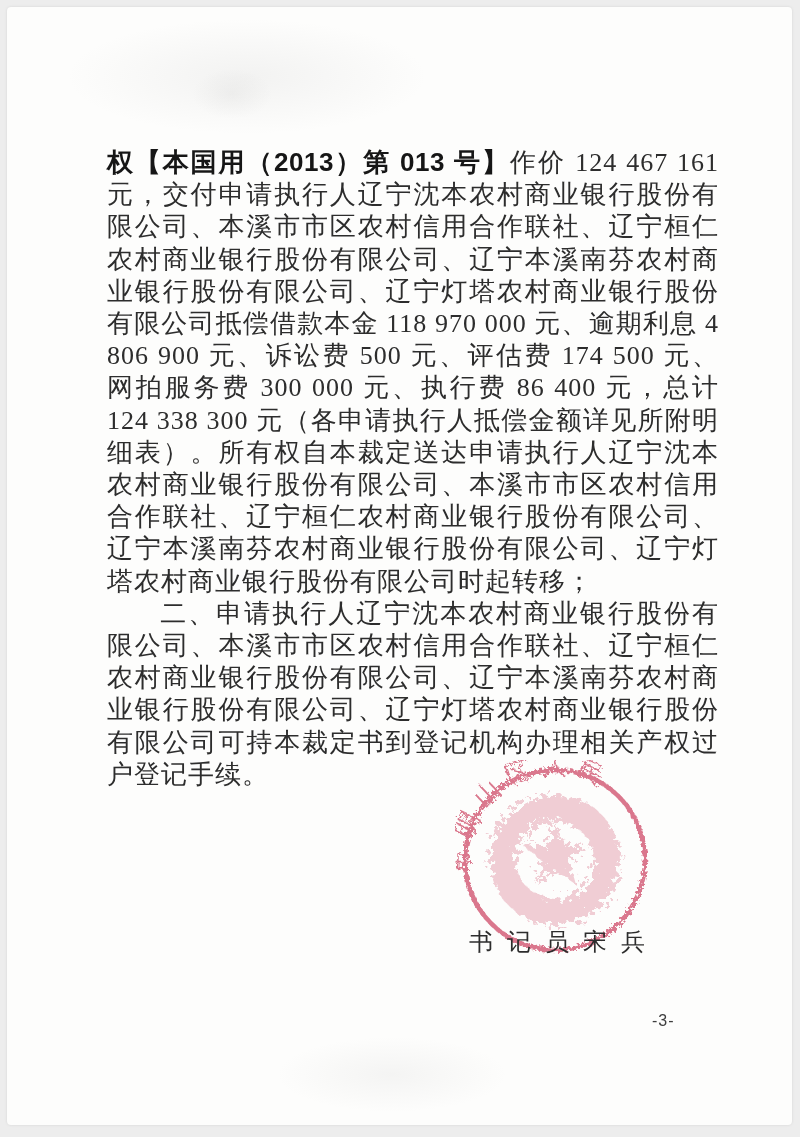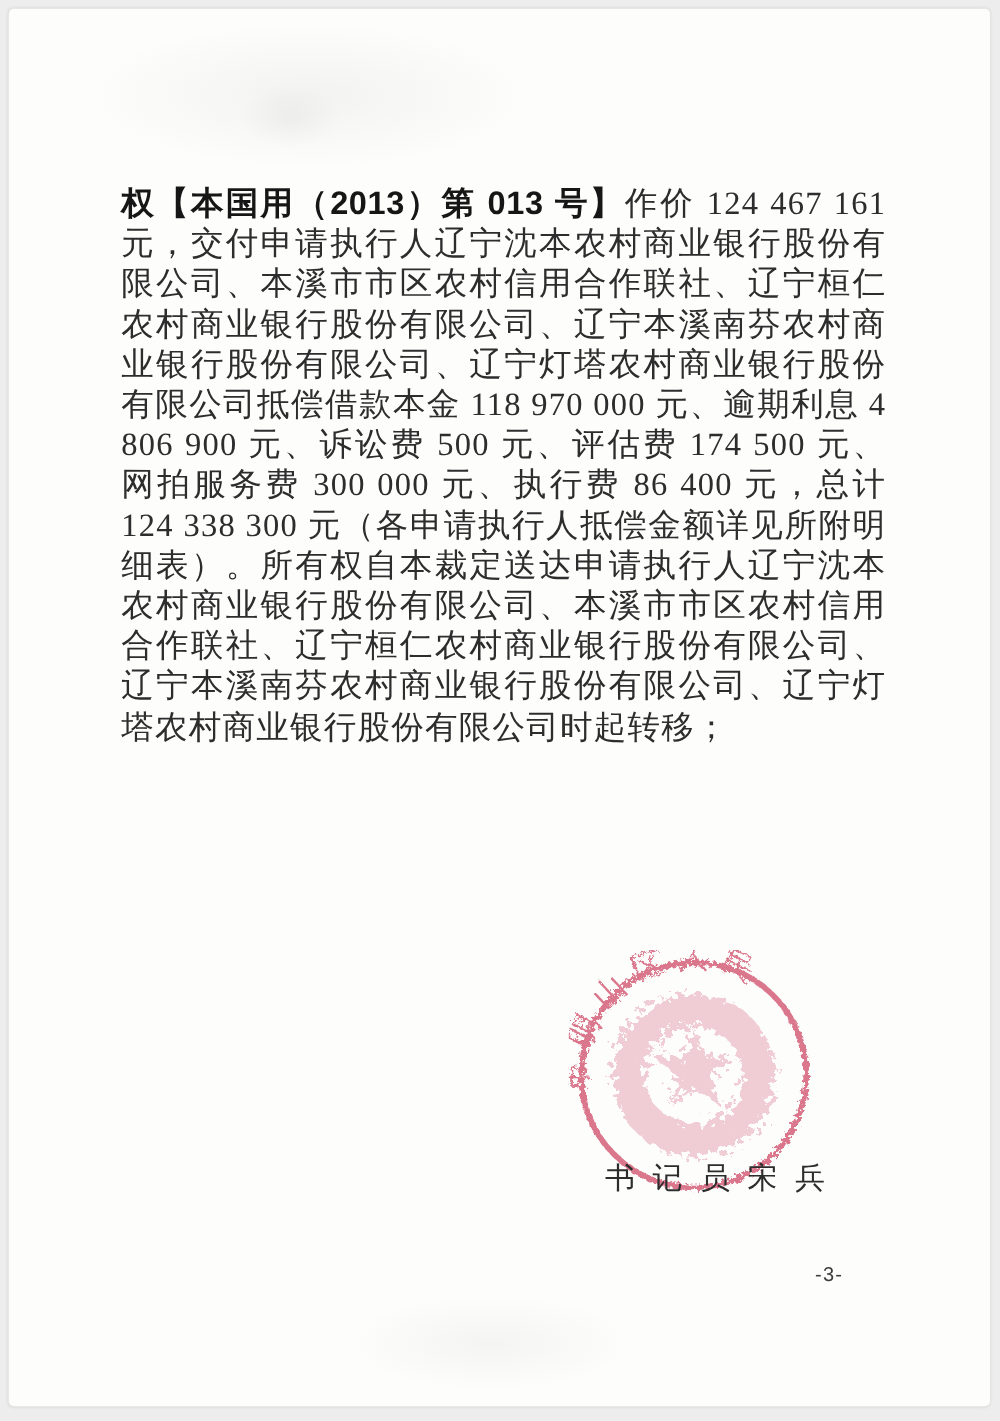--- a/index.html
+++ b/index.html
@@ -33,21 +33,21 @@
   }
   .smudge.s1 { left: 60px;  top: 12px;   width: 360px; height: 115px;
     background: radial-gradient(closest-side, rgba(165,165,165,0.12), rgba(165,165,165,0.0)); }
   .smudge.s2 { left: 270px; top: 1030px; width: 230px; height: 75px;
     background: radial-gradient(closest-side, rgba(165,165,165,0.10), rgba(165,165,165,0.0)); }
   .smudge.s3 { left: 185px; top: 62px;   width: 80px;  height: 50px;
     background: radial-gradient(closest-side, rgba(160,160,160,0.10), rgba(160,160,160,0.0)); }
 
   .body-text {
     position: absolute;
-    left: 97px;
+    left: 107px;
     top: 146px;
     width: 612px;
     font-size: 26px;
     line-height: 32.2px;
     letter-spacing: 1px;
     color: #2d2d2d;
     text-align: justify;
     text-justify: inter-ideograph;
   }
   .body-text p {
@@ -64,21 +64,21 @@
     letter-spacing: 0.5px;
   }
   .sig-line {
     position: absolute;
     white-space: nowrap;
     color: #2d2d2d;
     font-size: 24px;
   }
   .judge-line { left: 457px; top: 702px; letter-spacing: -2px; }
   .date-line  { left: 426px; top: 874px; letter-spacing: -2.5px; }
-  .clerk-line { left: 469px; top: 926px; letter-spacing: -5px; margin-left: 15px; }
+  .clerk-line { left: 469px; top: 926px; letter-spacing: -5px; }
 
   .seal {
     position: absolute;
     left: 455px;
     top: 760px;
     width: 200px;
     height: 200px;
     opacity: 0.85;
   }
   .page-number {
@@ -96,20 +96,21 @@
 
 <div class="canvas">
   <div class="page">
     <div class="smudge s1"></div>
     <div class="smudge s2"></div>
     <div class="smudge s3"></div>
   </div>
 
   <div class="body-text">
     <p><span class="bold-ref">权【本国用（2013）第 013 号】</span><span>作价 124 467 161 元，交付申请执行人辽宁沈本农村商业银行股份有限公司、本溪市市区农村信用合作联社、辽宁桓仁农村商业银行股份有限公司、辽宁本溪南芬农村商业银行股份有限公司、辽宁灯塔农村商业银行股份有限公司抵偿借款本金 118 970 000 元、逾期利息 4 806 900 元、诉讼费 500 元、评估费 174 500 元、网拍服务费 300 000 元、执行费 86 400 元，总计 124 338 300 元（各申请执行人抵偿金额详见所附明细表）。所有权自本裁定送达申请执行人辽宁沈本农村商业银行股份有限公司、本溪市市区农村信用合作联社、辽宁桓仁农村商业银行股份有限公司、辽宁本溪南芬农村商业银行股份有限公司、辽宁灯塔农村商业银行股份有限公司时起转移；</span></p>
+    <p class="indent">二、申请执行人辽宁沈本农村商业银行股份有限公司、本溪市市区农村信用合作联社、辽宁桓仁农村商业银行股份有限公司、辽宁本溪南芬农村商业银行股份有限公司、辽宁灯塔农村商业银行股份有限公司可持本裁定书到登记机构办理相关产权过户登记手续。</p>
   </div>
 
 
   <svg class="seal" viewBox="0 0 200 200" xmlns="http://www.w3.org/2000/svg">
     <defs>
       <filter id="roughEdge" x="-25%" y="-25%" width="150%" height="150%">
         <feTurbulence type="fractalNoise" baseFrequency="0.32" numOctaves="3" seed="7" result="n"></feTurbulence>
         <feDisplacementMap in="SourceGraphic" in2="n" scale="7"></feDisplacementMap>
       </filter>
       <filter id="roughHeavy" x="-30%" y="-30%" width="160%" height="160%">

